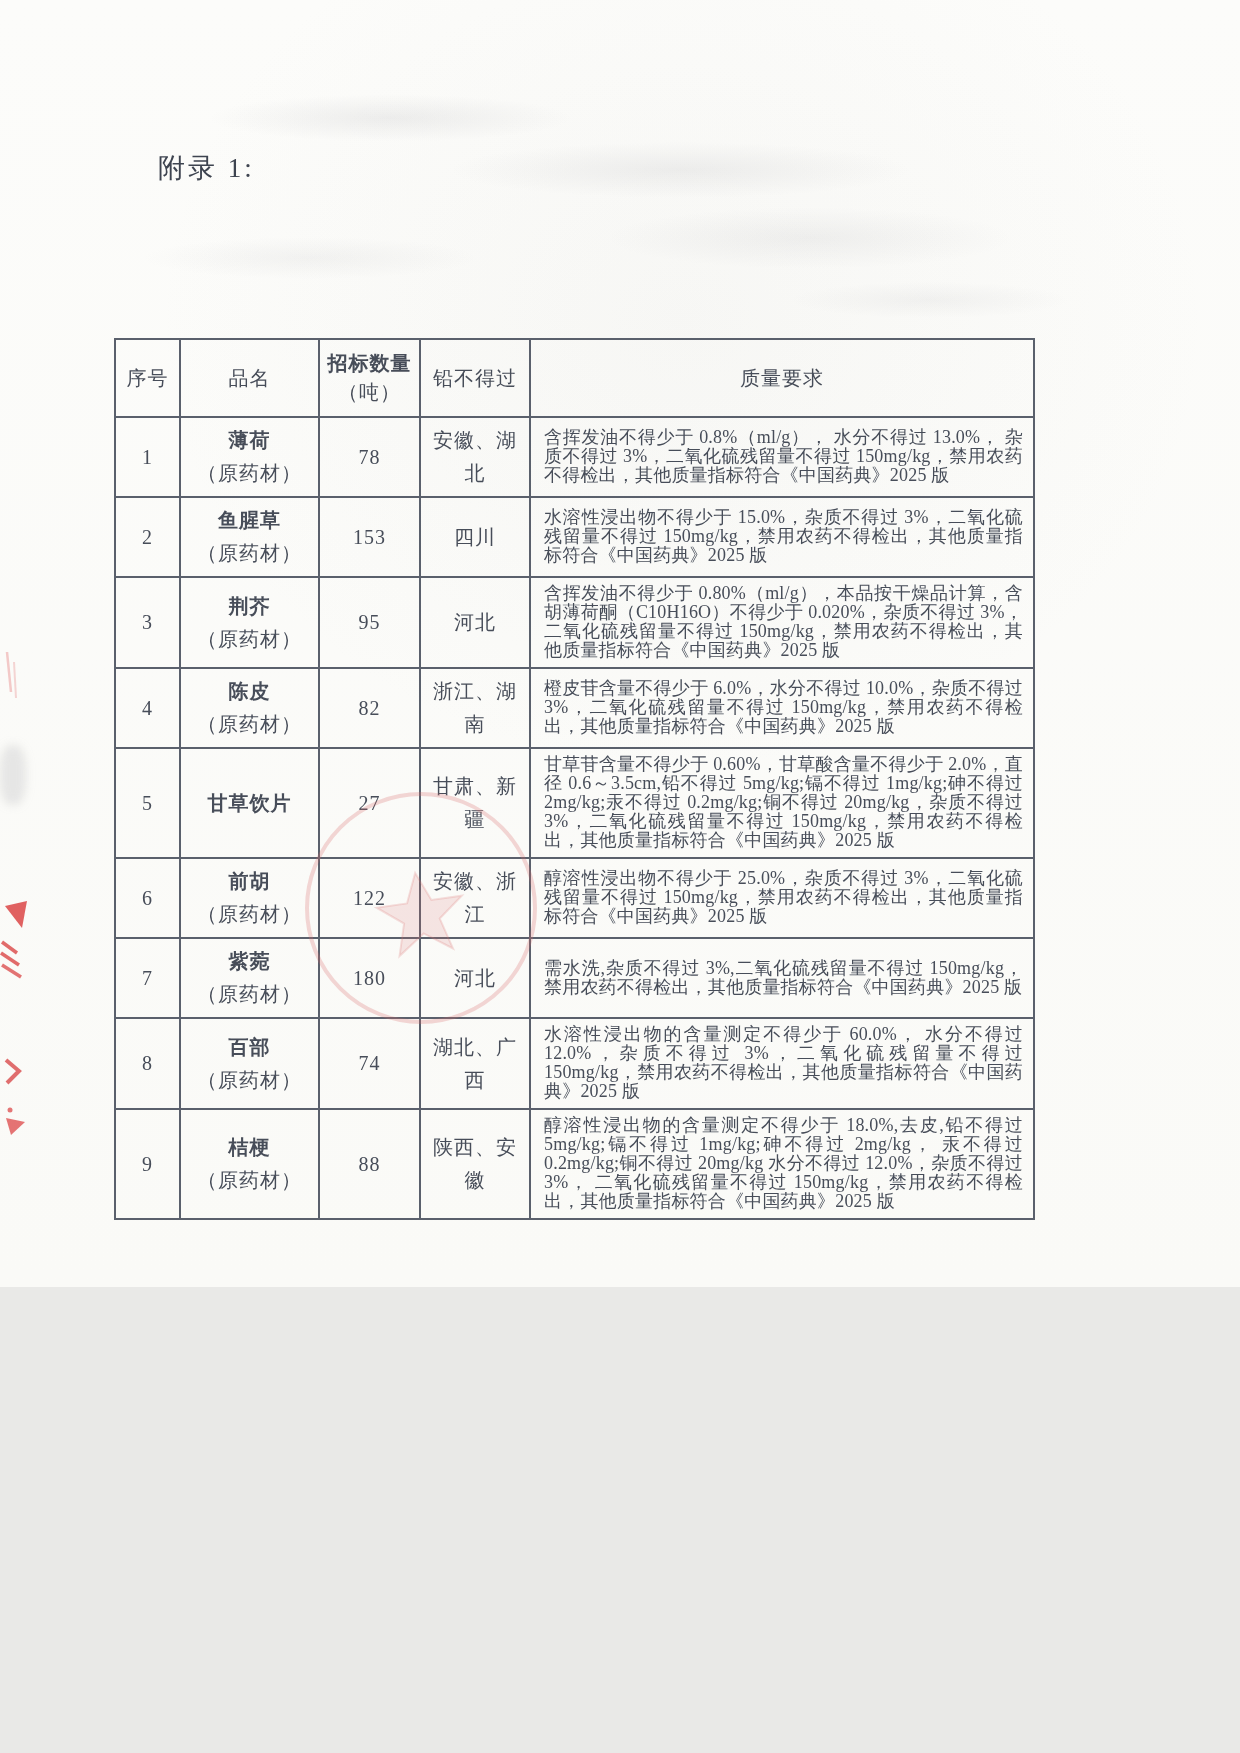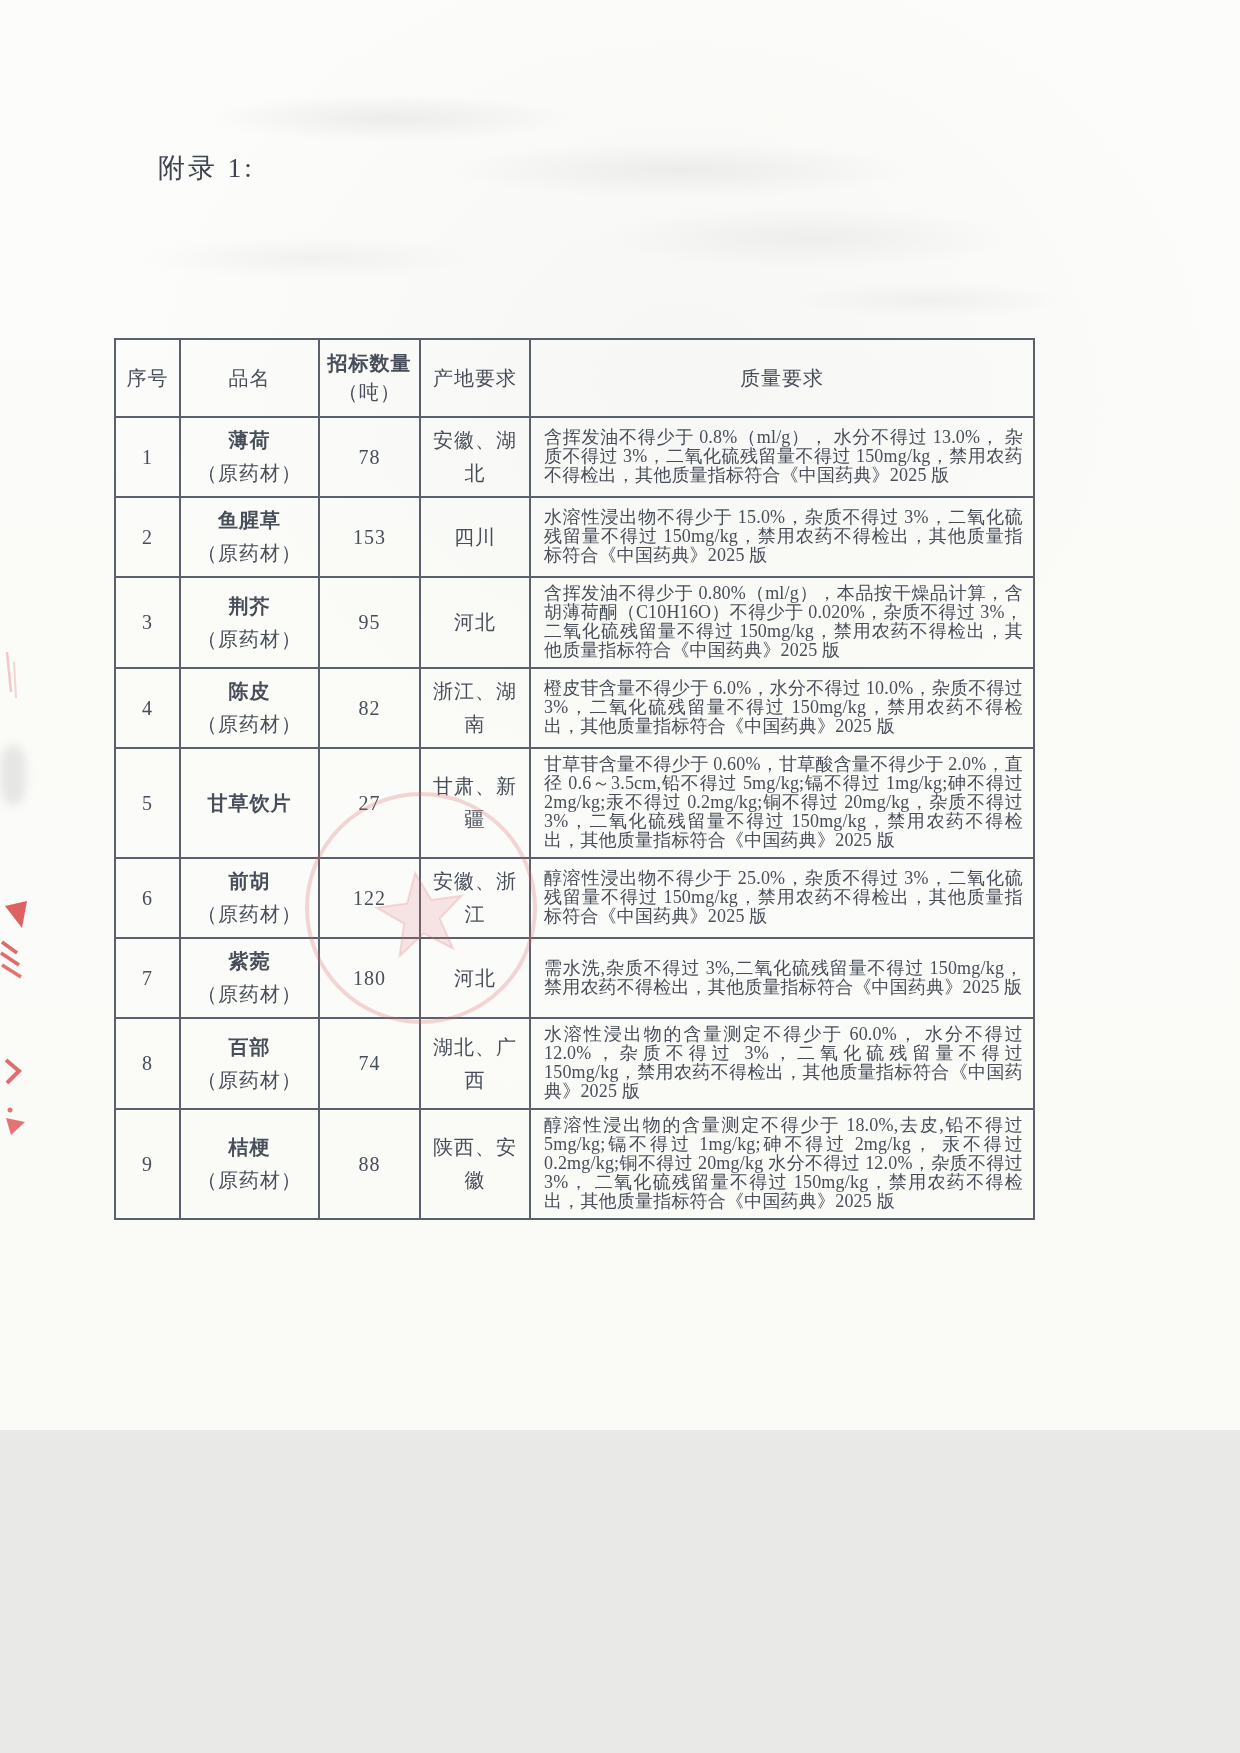--- a/index.html
+++ b/index.html
@@ -1,21 +1,21 @@
 <!DOCTYPE html>
 <html><head>
 <meta charset="utf-8">
 <style>
   html,body{margin:0;padding:0;}
   body{
     width:1240px;height:1753px;background:#e9e9e7;
     font-family:"Liberation Serif","DejaVu Serif",serif;
   }
   .page{
-    position:relative;width:1240px;height:1430px;overflow:hidden;
+    position:relative;width:1240px;height:1287px;overflow:hidden;
     color:#474d59;
     background:
       radial-gradient(ellipse 260px 34px at 390px 118px, rgba(150,150,156,0.14), transparent 70%),
       radial-gradient(ellipse 330px 40px at 680px 170px, rgba(150,150,156,0.13), transparent 70%),
       radial-gradient(ellipse 290px 44px at 810px 238px, rgba(150,150,156,0.11), transparent 70%),
       radial-gradient(ellipse 240px 30px at 310px 258px, rgba(150,150,156,0.09), transparent 70%),
       radial-gradient(ellipse 200px 26px at 930px 300px, rgba(150,150,156,0.09), transparent 70%),
       radial-gradient(ellipse 700px 600px at 55% 25%, rgba(205,205,202,0.10), transparent 75%),
       linear-gradient(#fcfcfa,#fafaf7);
   }
@@ -86,21 +86,21 @@
         <col class="c-quality">
     </colgroup>
     <tbody>
         <tr>
       <th>序号</th>
       <th>品名</th>
       <th>
         <span class="name-main">招标数量</span>
         <span class="name-sub">（吨）</span>
       </th>
-      <th>产地要求</th>
+      <th>铅不得过</th>
       <th>质量要求</th>
     </tr>
 
     <tr>
       <td class="cc">1</td>
       <td class="cc">
         <span class="name-main">薄荷</span>
         <span class="name-sub">（原药材）</span>
       </td>
       <td class="cc">78</td>

